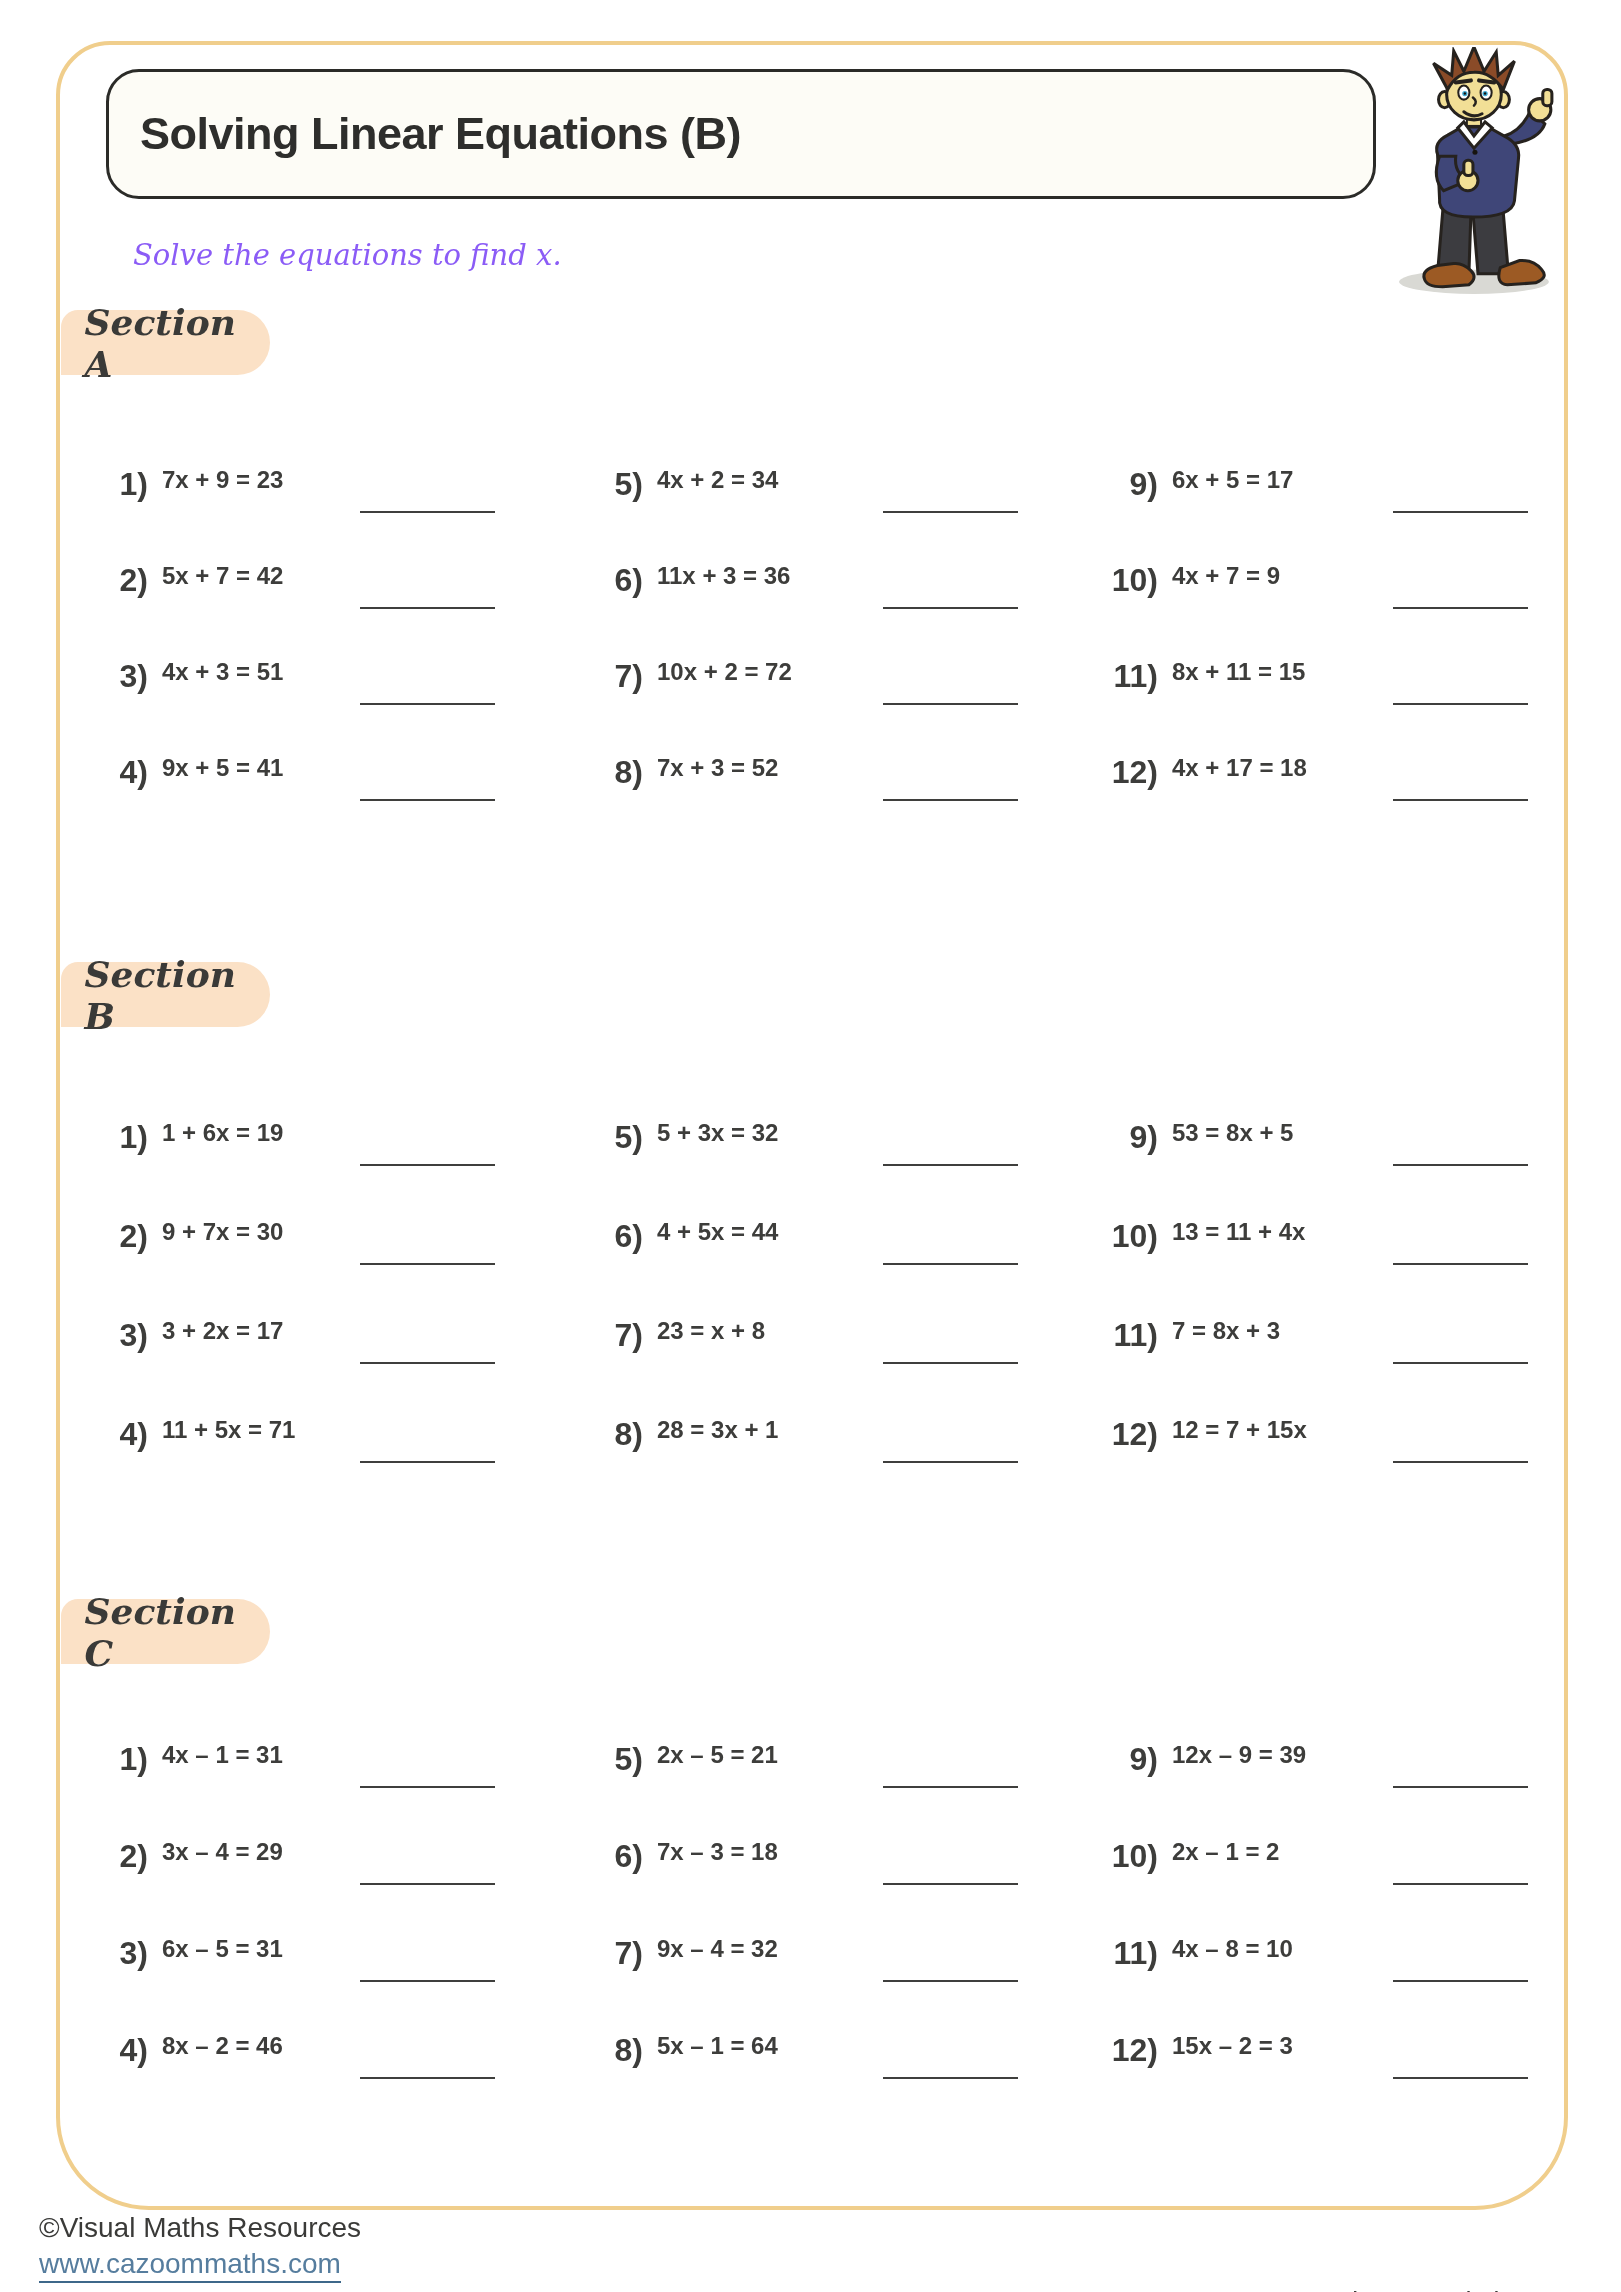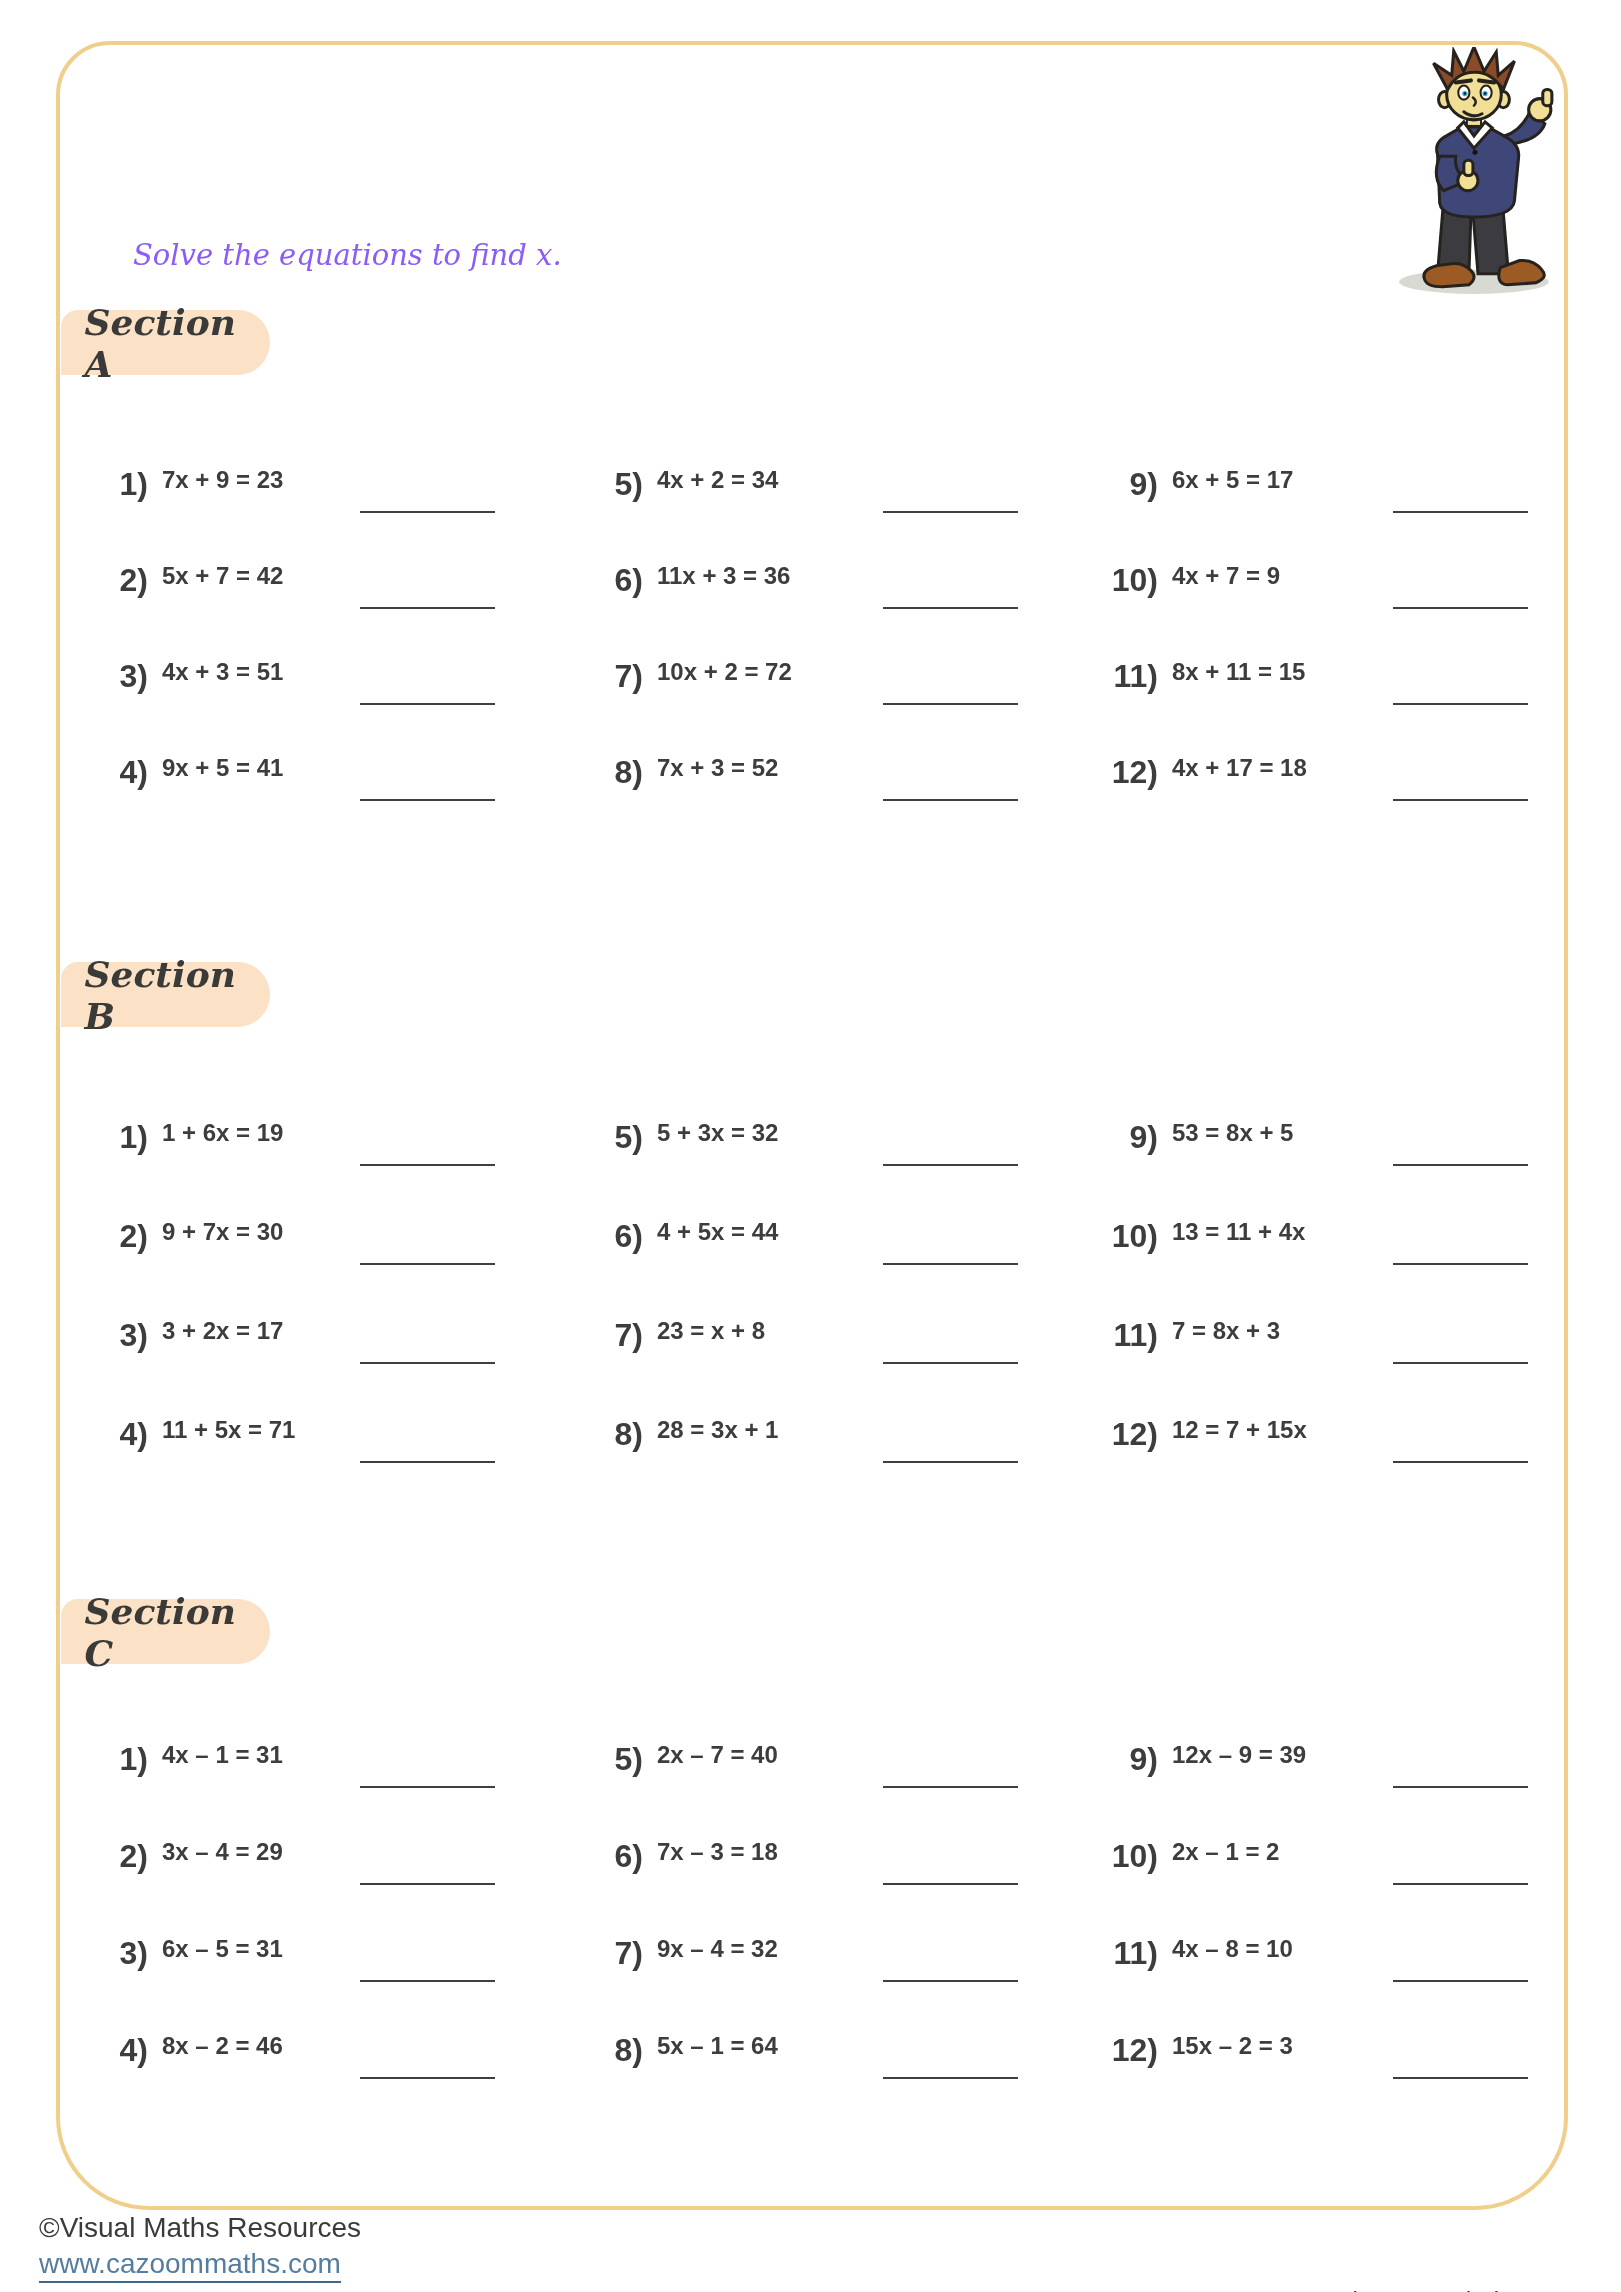--- a/index.html
+++ b/index.html
@@ -52,20 +52,23 @@
   .f-category { position:absolute; left:465px; top:2254px; font-size:26.5px; color:#3A3A38; }
   .f-tier { position:absolute; left:1255px; top:2254px; font-size:26.5px; color:#3A3A38;margin-top:32px; }
 </style>
 </head>
 <body>
 
 <div class="sheet">
 
   <div class="frame"></div>
 
+  <div class="title-box">
+    <span class="title-text">Solving Linear Equations (B)</span>
+  </div>
 
 
   <svg class="mascot" viewBox="0 0 210 250">
     <ellipse cx="102" cy="232" rx="74" ry="12" fill="#D9D9D4"></ellipse>
 
     <path d="M72 152 L66 224 L97 224 L99 164 Z" fill="#3C3C40" stroke="#26221E" stroke-width="3"></path>
     <path d="M101 164 L106 224 L136 224 L130 152 Z" fill="#3C3C40" stroke="#26221E" stroke-width="3"></path>
 
     <path d="M66 216 q-16 4 -13 13 q2 8 18 8 l26 -2 q9 -7 2 -14 q-8 -8 -17 -7 z" fill="#9C5A24" stroke="#26221E" stroke-width="3"></path>
     <path d="M128 218 q-5 16 7 17 l28 -2 q13 -5 6 -13 q-8 -10 -22 -9 z" fill="#9C5A24" stroke="#26221E" stroke-width="3"></path>
@@ -313,21 +316,21 @@
       <div class="problem">
         <div class="eqrow">
           <span class="pnum">4)</span>
           <span class="peq">8x – 2 = 46</span>
         </div>
         <span class="ansline"></span>
       </div>
       <div class="problem">
         <div class="eqrow">
           <span class="pnum">5)</span>
-          <span class="peq">2x – 7 = 40</span>
+          <span class="peq">2x – 5 = 21</span>
         </div>
         <span class="ansline"></span>
       </div>
       <div class="problem">
         <div class="eqrow">
           <span class="pnum">6)</span>
           <span class="peq">7x – 3 = 18</span>
         </div>
         <span class="ansline"></span>
       </div>

